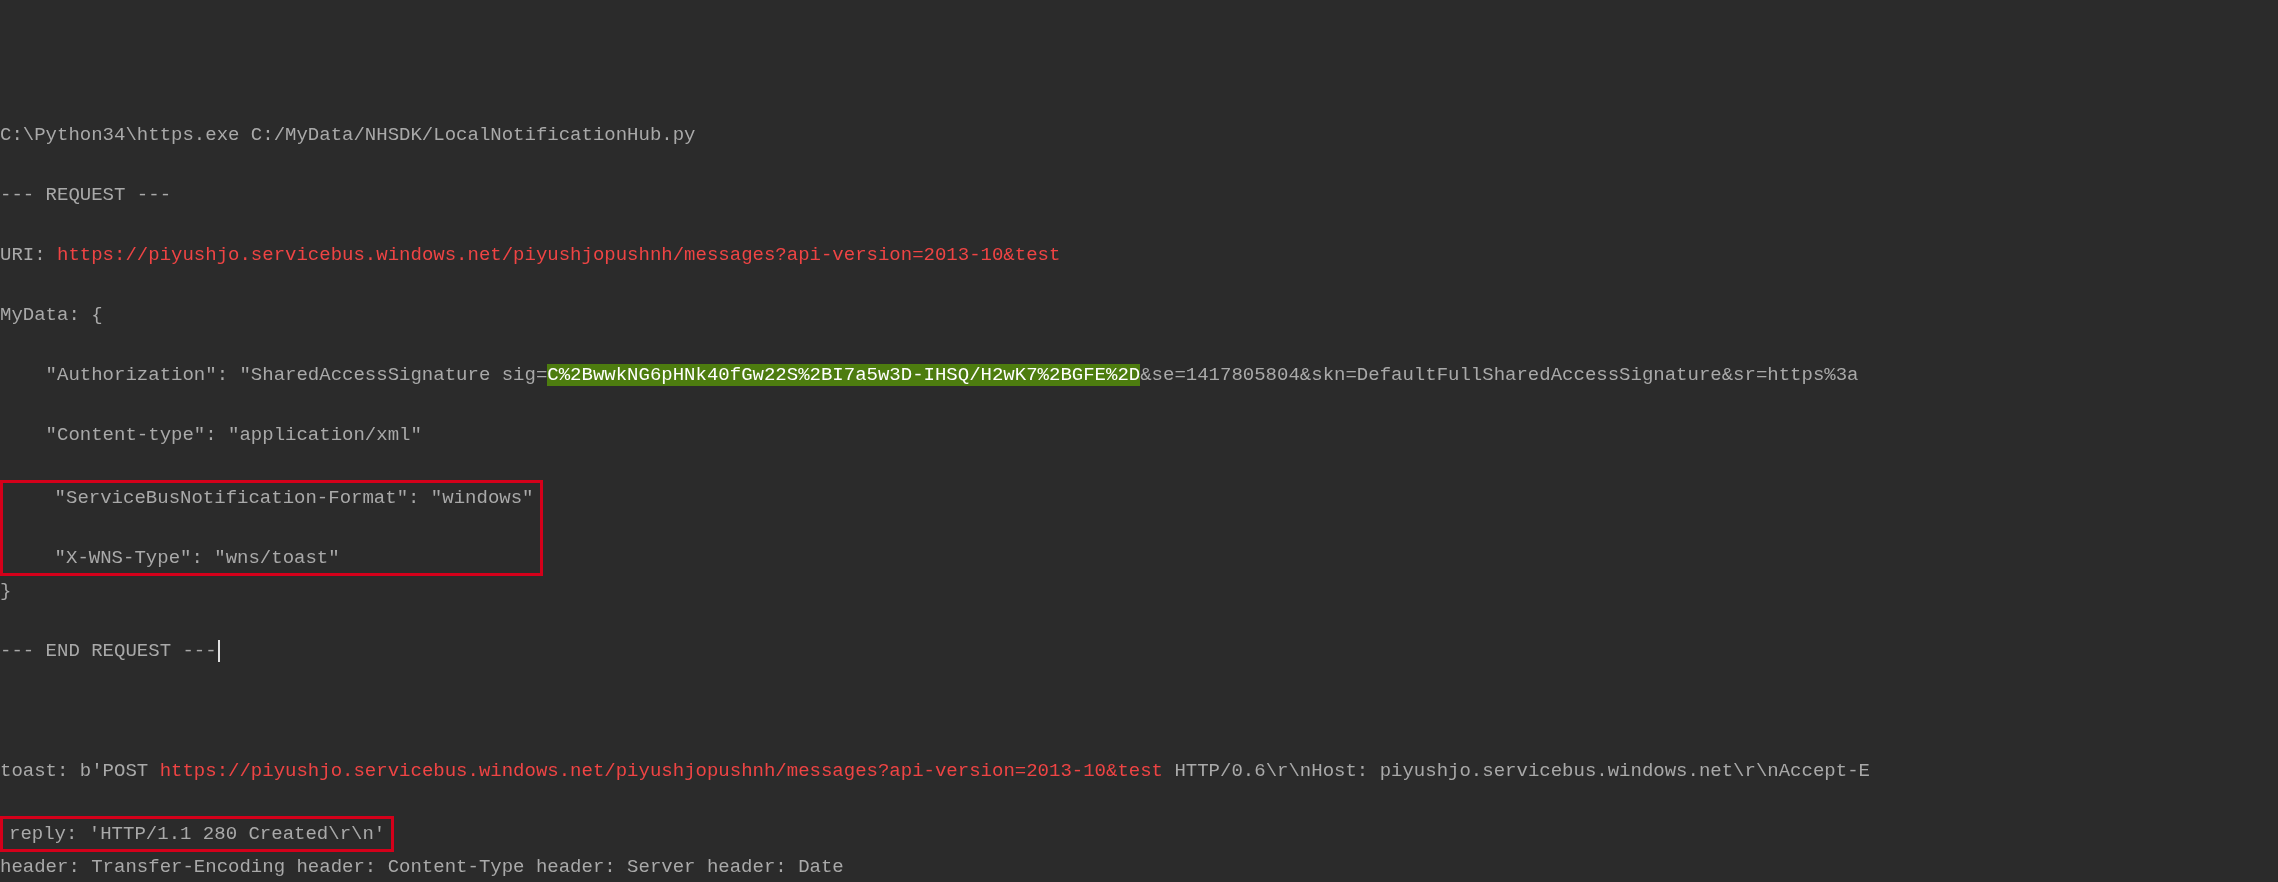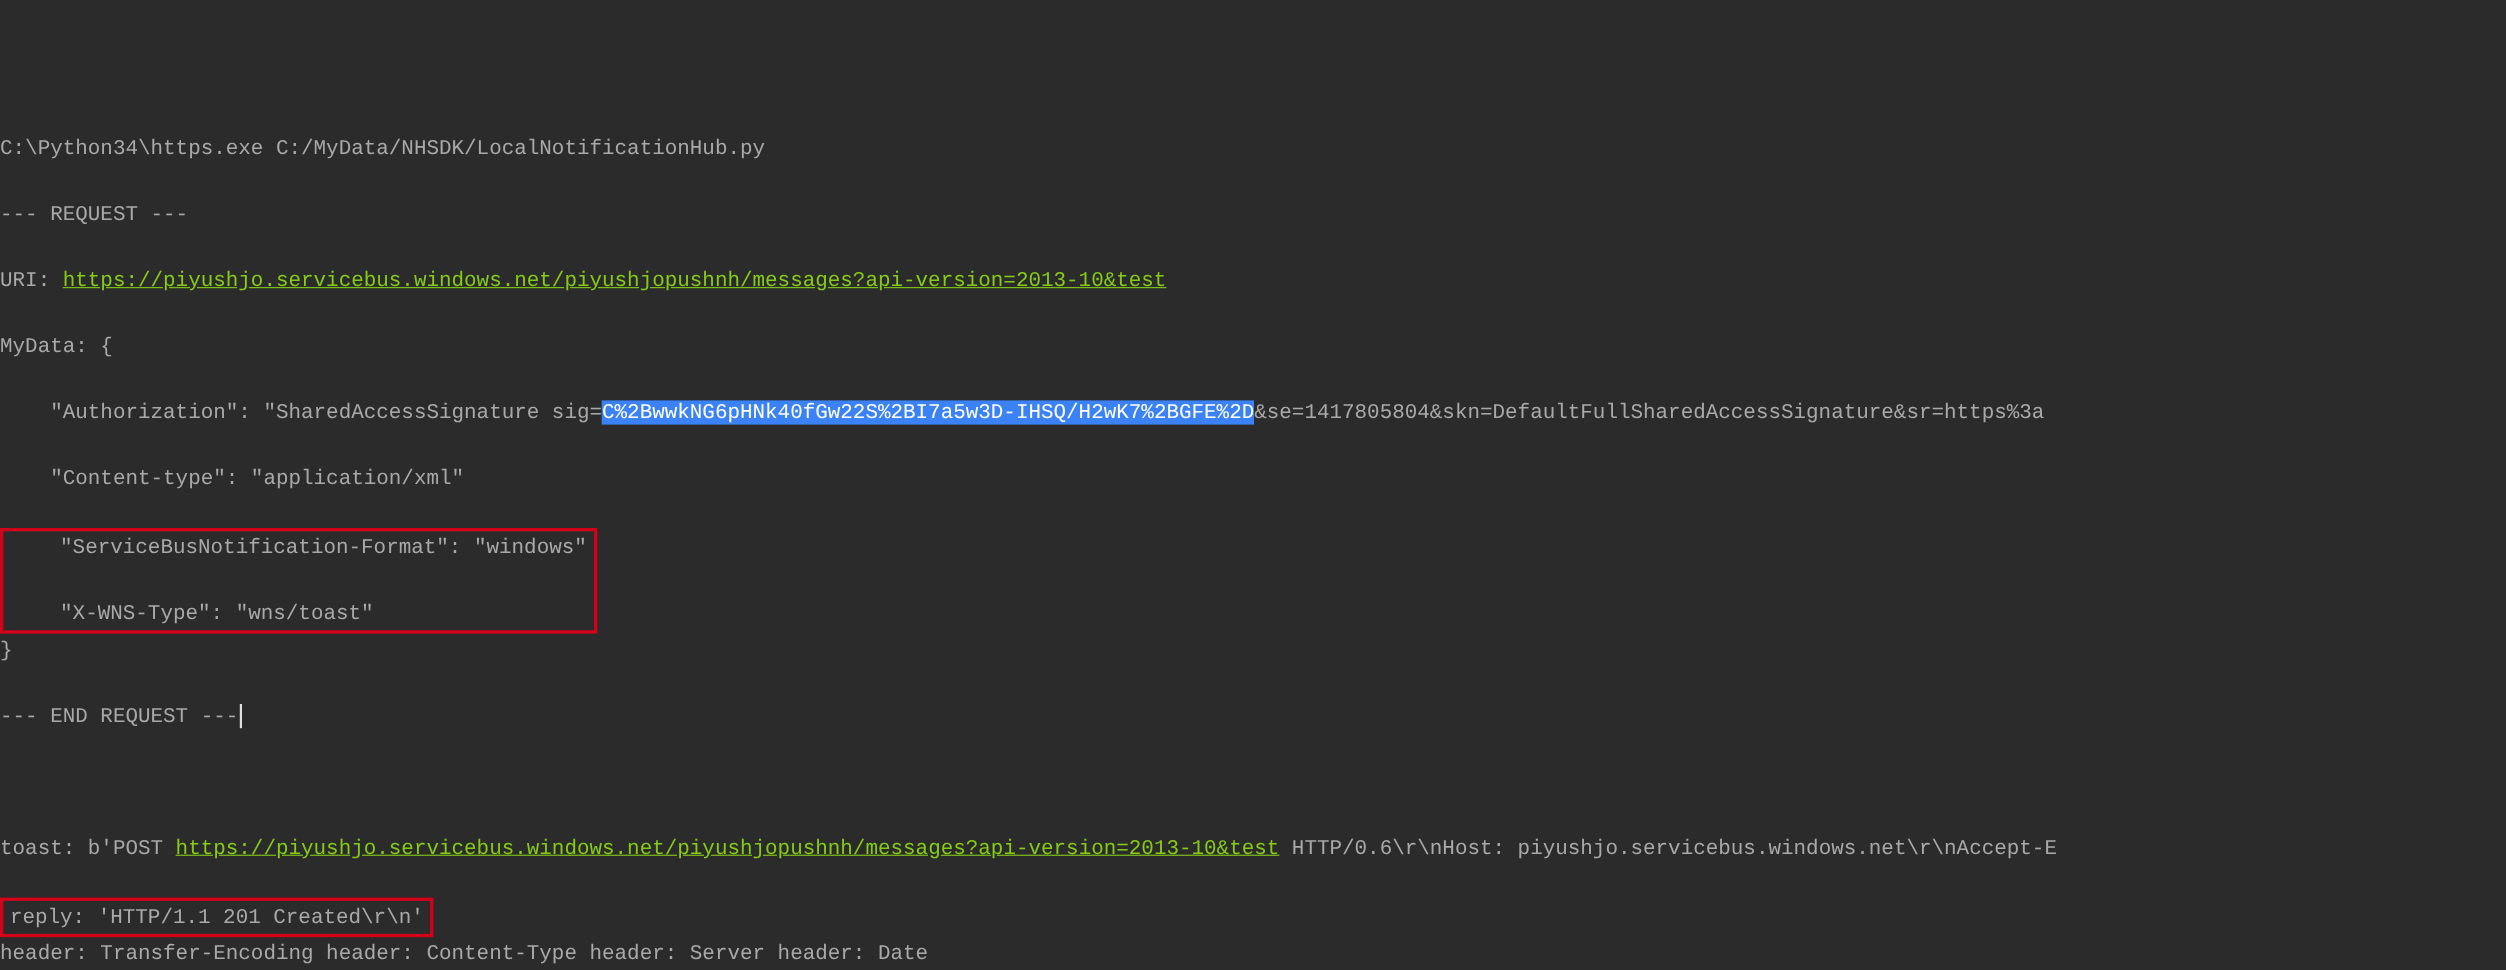--- a/index.html
+++ b/index.html
@@ -9,30 +9,29 @@
     font-family: "Consolas", "Courier New", monospace;
     font-size: 19px;
     line-height: 30px;
     white-space: pre;
     padding: 0;
     width: 2278px;
     height: 882px;
     overflow: hidden;
   }
   .link {
-    color: #84cc16;
-    text-decoration: underline;
+    color: #ef4444;
   }
   .box-red {
     border: 3px solid #d4001a;
     display: inline-block;
     vertical-align: top;
   }
   .redacted {
-    background: #3b82f6;
+    background: #4d7c0f;
     color: #fff;
   }
   .cursor {
     border-left: 2px solid #e0e0e0;
     display: inline-block;
     height: 22px;
     vertical-align: middle;
     margin-left: 1px;
   }
   
@@ -49,21 +48,21 @@
 <span class="line"><span>URI: </span><a class="link">https://piyushjo.servicebus.windows.net/piyushjopushnh/messages?api-version=2013-10&amp;test</a></span>
 <span class="line">MyData: {</span>
 <span class="line"><span>    "Authorization": "SharedAccessSignature sig=</span><span class="redacted">C%2BwwkNG6pHNk40fGw22S%2BI7a5w3D-IHSQ/H2wK7%2BGFE%2D</span><span>&amp;se=1417805804&amp;skn=DefaultFullSharedAccessSignature&amp;sr=https%3a</span></span>
 <span class="line">    "Content-type": "application/xml"</span>
 <span class="box-red padblock"><span class="line">    "ServiceBusNotification-Format": "windows"</span>
 <span class="line">    "X-WNS-Type": "wns/toast"</span></span>
 <span class="line">}</span>
 <span class="line"><span>--- END REQUEST ---</span><span class="cursor"></span></span>
 <span class="line"> </span>
 <span class="line"><span>toast: b'POST </span><a class="link">https://piyushjo.servicebus.windows.net/piyushjopushnh/messages?api-version=2013-10&amp;test</a><span> HTTP/0.6\r\nHost: piyushjo.servicebus.windows.net\r\nAccept-E</span></span>
-<span class="box-red padblock"><span>reply: 'HTTP/1.1 201 Created\r\n'</span></span>
+<span class="box-red padblock"><span>reply: 'HTTP/1.1 280 Created\r\n'</span></span>
 <span class="line">header: Transfer-Encoding header: Content-Type header: Server header: Date</span>
 
 
 
 
 
 
 
 
 

